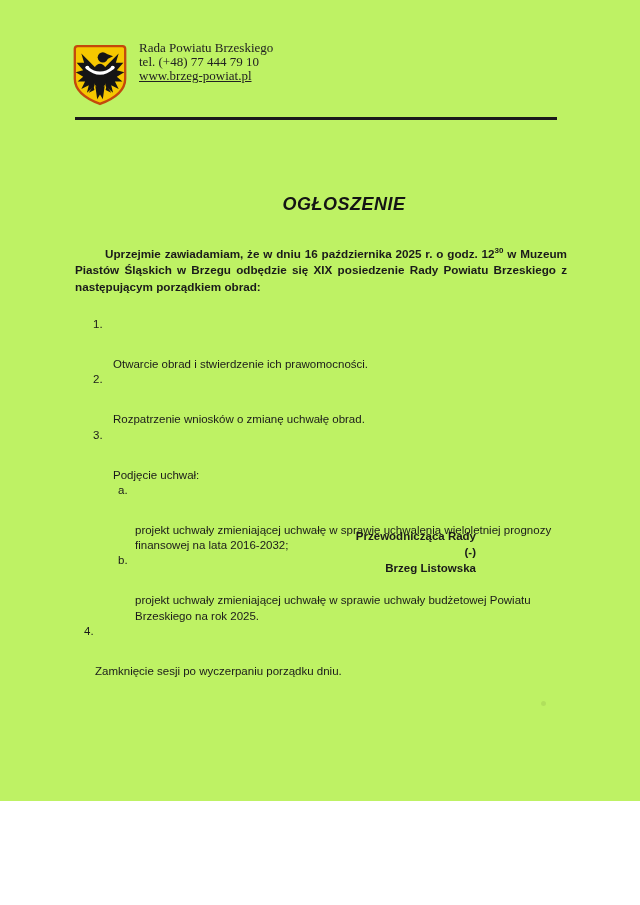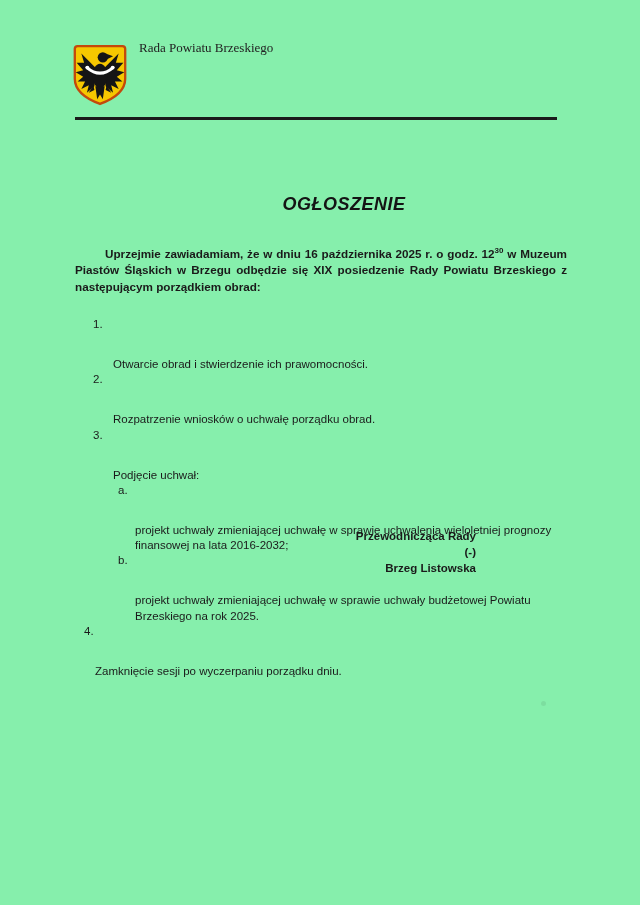--- a/index.html
+++ b/index.html
@@ -1,20 +1,20 @@
 <!DOCTYPE html>
 <html lang="pl"><head>
 <meta charset="utf-8">
 <style>
   html, body { margin: 0; padding: 0; background: #ffffff; }
   .page {
     position: relative;
     width: 640px;
-    height: 905px;
-    background: #86efac;
+    height: 801px;
+    background: #bef264;
     font-family: "Liberation Sans", sans-serif;
     color: #1c1c1c;
     overflow: hidden;
   }
 
   
   .crest {
     position: absolute;
     left: 72px; top: 42px;
     width: 56px; height: 66px;
@@ -131,36 +131,38 @@
       <path d="M37,45 L42,53 L36,50 Z"></path>
     </g>
 
     <path d="M16,26 Q30,38 44,26" fill="none" stroke="#ffffff" stroke-width="3.2" stroke-linecap="round"></path>
     <circle cx="16.5" cy="26" r="2" fill="#ffffff"></circle>
     <circle cx="43.5" cy="26" r="2" fill="#ffffff"></circle>
   </svg>
 
   <div class="contact">
     <div>Rada Powiatu Brzeskiego</div>
+    <div>tel. (+48) 77 444 79 10</div>
+    <div class="website">www.brzeg-powiat.pl</div>
   </div>
 
   <div class="rule"></div>
 
   <div class="doc-title">OGŁOSZENIE</div>
 
   <p class="intro"><span>Uprzejmie zawiadamiam, że w dniu 16 października 2025 r. o godz. 12</span><sup>30</sup><span> w Muzeum Piastów Śląskich w Brzegu odbędzie się XIX posiedzenie Rady Powiatu Brzeskiego z następującym porządkiem obrad:</span></p>
 
   <div class="agenda">
     <div class="li level1">
       <span class="marker">1.</span>
       <span class="text">Otwarcie obrad i stwierdzenie ich prawomocności.</span>
     </div>
     <div class="li level1">
       <span class="marker">2.</span>
-      <span class="text">Rozpatrzenie wniosków o uchwałę porządku obrad.</span>
+      <span class="text">Rozpatrzenie wniosków o zmianę uchwałę obrad.</span>
     </div>
     <div class="li level1">
       <span class="marker">3.</span>
       <span class="text">Podjęcie uchwał:</span>
     </div>
     <div class="li level2">
       <span class="marker">a.</span>
       <span class="text">projekt uchwały zmieniającej uchwałę w sprawie uchwalenia wieloletniej prognozy finansowej na lata 2016-2032;</span>
     </div>
     <div class="li level2">

